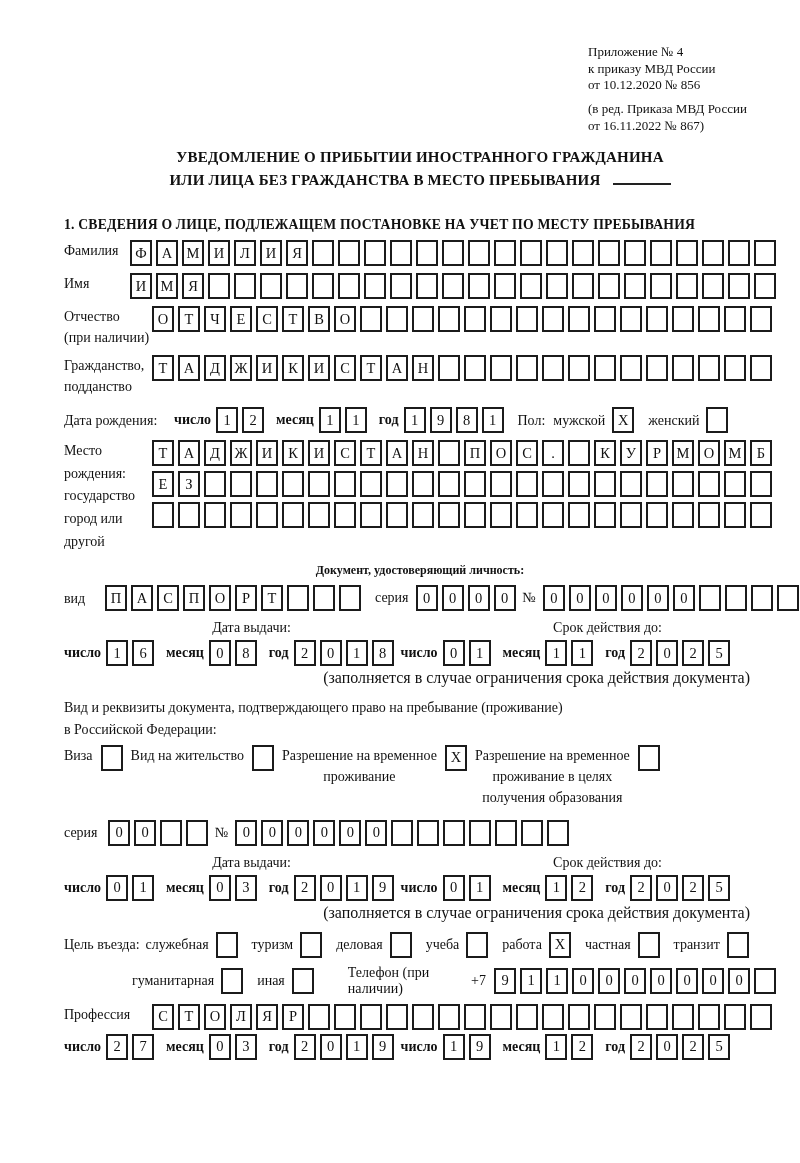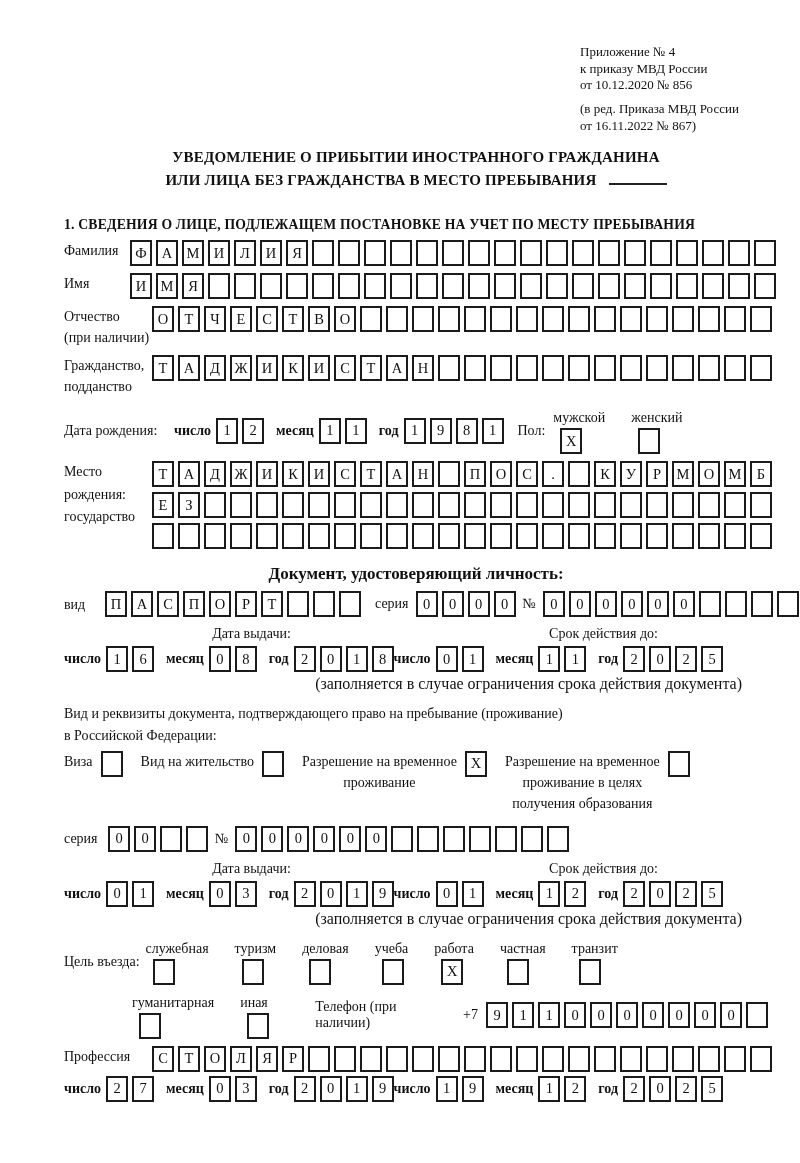--- a/index.html
+++ b/index.html
@@ -1,54 +1,54 @@
 <!DOCTYPE html>
 <html><head>
 <meta charset="utf-8">
 <style>
   html,body{margin:0;padding:0;background:#ffffff;}
   .page{
     width:800px;height:1163px;background:#ffffff;color:#111;
     font-family:"Liberation Serif","DejaVu Serif",serif;
-    box-sizing:border-box;padding:44px 32px 0 64px;overflow:hidden;position:relative;
+    box-sizing:border-box;padding:44px 24px 0 64px;overflow:hidden;position:relative;
   }
   .refblock{margin-left:auto;width:188px;font-size:13px;line-height:1.28;}
   .refblock .amend{margin-top:7px;}
   .forma{text-align:right;font-weight:bold;font-size:14.5px;margin:24px 38px 0 0;letter-spacing:.4px;}
   .title{text-align:center;font-weight:bold;font-size:15px;line-height:1.5;margin-top:12px;letter-spacing:.2px;}
   .title-underline{display:inline-block;width:58px;border-bottom:2px solid #222;margin-left:12px;vertical-align:baseline;}
   .sec-heading{font-weight:bold;font-size:13.7px;margin-top:26px;letter-spacing:.2px;}
   .frow{display:flex;align-items:flex-start;margin-top:7px;font-size:14px;}
   .frow.center{align-items:center;}
   .flabel{flex:none;line-height:1.5;}
   .w66{width:66px;} .w88{width:88px;} .w41{width:41px;}
   .cells{display:flex;gap:4px;}
   .cellrows .cells{margin-bottom:5px;}
   .cell{
     flex:none;width:22px;height:26px;border:2px solid #1b1b1b;box-sizing:border-box;
     display:flex;align-items:center;justify-content:center;font-size:14.5px;background:#fff;
   }
   .dategroup{display:flex;align-items:center;}
   .dategroup .dlabel{margin:0 5px 0 12px;font-weight:bold;}
   .dategroup .dlabel:first-child{margin-left:0;}
-  .docheading{text-align:center;font-weight:bold;font-size:17px;margin-top:10px;}
+  .docheading{text-align:center;font-weight:bold;font-size:12px;margin-top:10px;}
   .inline-label{margin:0 7px;}
   .dhdr{display:flex;font-size:14px;margin-top:9px;}
   .dhdr .left{width:375px;text-align:center;}
   .dhdr .right{flex:1;text-align:center;}
   .daterow{display:flex;align-items:center;margin-top:4px;font-size:14px;}
   .daterow .rightgrp{margin-left:auto;margin-right:46px;}
   .note{font-size:16px;text-align:right;padding-right:26px;margin-top:3px;}
   .para{font-size:14px;margin-top:10px;line-height:1.55;}
   .chkgroup{display:flex;align-items:flex-start;}
   .chk-item{display:flex;align-items:flex-start;}
   .chk-item .chk-label{text-align:center;line-height:1.5;}
   .chk-item .cell{margin-left:8px;}
-  .opt-group .chk-item{margin-right:18px;}
-  .purpose .chk-item{align-items:flex-start;margin-right:26px;flex-direction:column;}
+  .opt-group .chk-item{margin-right:8px;}
+  .purpose .chk-item{align-items:center;margin-right:14px;}
   .purpose .chk-item .cell{margin-left:7px;}
   .indent68{margin-left:68px;}
   .phone-label{margin:0 14px 0 20px;}
   .phone-prefix{margin-right:8px;}
   .mt12{margin-top:12px;} .mt10{margin-top:10px;}
 </style>
 </head>
 <body>
 
 <div class="page">
@@ -238,20 +238,21 @@
           </div>
           <div class="cell"></div>
         </div>
       </div>
   </div>
 
   <div class="frow">
     <div class="flabel w88" style="line-height:1.62;">
         <div>Место рождения:</div>
         <div>государство</div>
+        <div>город или другой</div>
       </div>
     <div class="cellrows">
         <div class="cells">
           <div class="cell">Т</div>
           <div class="cell">А</div>
           <div class="cell">Д</div>
           <div class="cell">Ж</div>
           <div class="cell">И</div>
           <div class="cell">К</div>
           <div class="cell">И</div>

